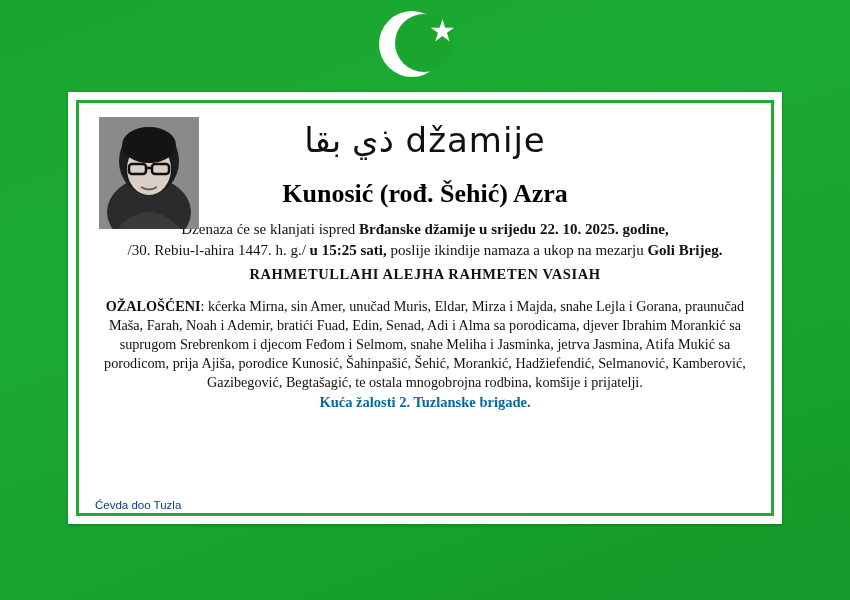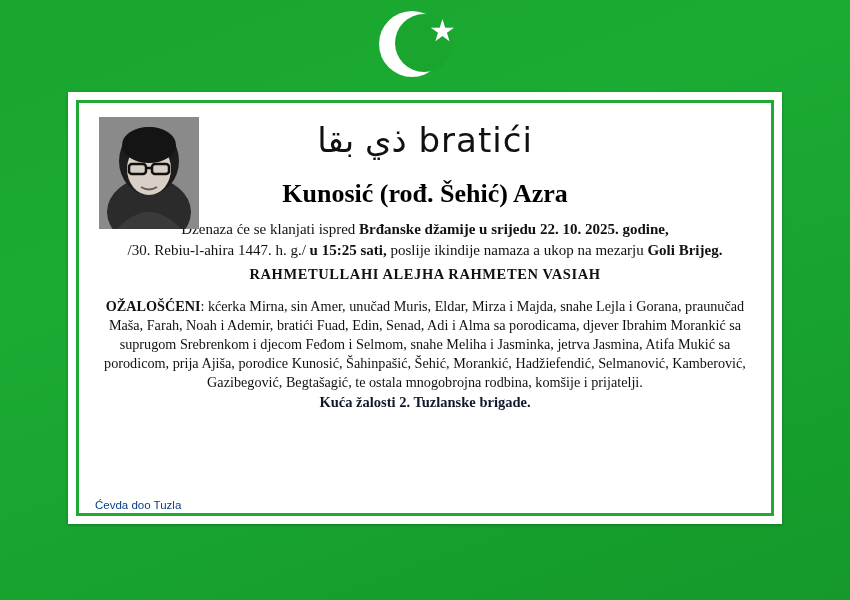--- a/index.html
+++ b/index.html
@@ -146,21 +146,21 @@
     font-size: 14.2px;
     color: #111;
     line-height: 1.33;
     margin-top: 14px;
   }
   .mourners b { font-weight: bold; }
   .house {
     text-align: center;
     font-size: 14.5px;
     font-weight: bold;
-    color: #0f172a;
+    color: #0369a1;
     margin-top: 2px;
   }
   .footer-credit {
     position: absolute;
     left: 16px;
     bottom: 2px;
     font-size: 11.5px;
     color: #0a3f8a;
     font-family: "Liberation Sans", sans-serif;
   }
@@ -190,21 +190,21 @@
           <ellipse cx="50" cy="52" rx="22" ry="26" fill="#d8cfc6"></ellipse>
           <ellipse cx="50" cy="28" rx="27" ry="18" fill="#141414"></ellipse>
           <rect x="30" y="47" width="17" height="10" rx="3" fill="none" stroke="#111" stroke-width="2.5"></rect>
           <rect x="53" y="47" width="17" height="10" rx="3" fill="none" stroke="#111" stroke-width="2.5"></rect>
           <line x1="47" y1="51" x2="53" y2="51" stroke="#111" stroke-width="2.5"></line>
           <path d="M42 70 Q50 75 58 70" stroke="#6b5a52" stroke-width="2" fill="none"></path>
           <path d="M18 112 Q50 78 82 112 Z" fill="#3a3a3a"></path>
         </svg>
       </div>
 
-      <div class="arabic">bratići ذي بقا</div>
+      <div class="arabic">džamije ذي بقا</div>
 
 
       <div class="name">Kunosić (rođ. Šehić) Azra</div>
 
 
       <div class="line">
         <span>Dženaza će se klanjati ispred </span><b>Brđanske džamije u srijedu 22. 10. 2025. godine,</b>
       </div>
 
       <div class="line">

